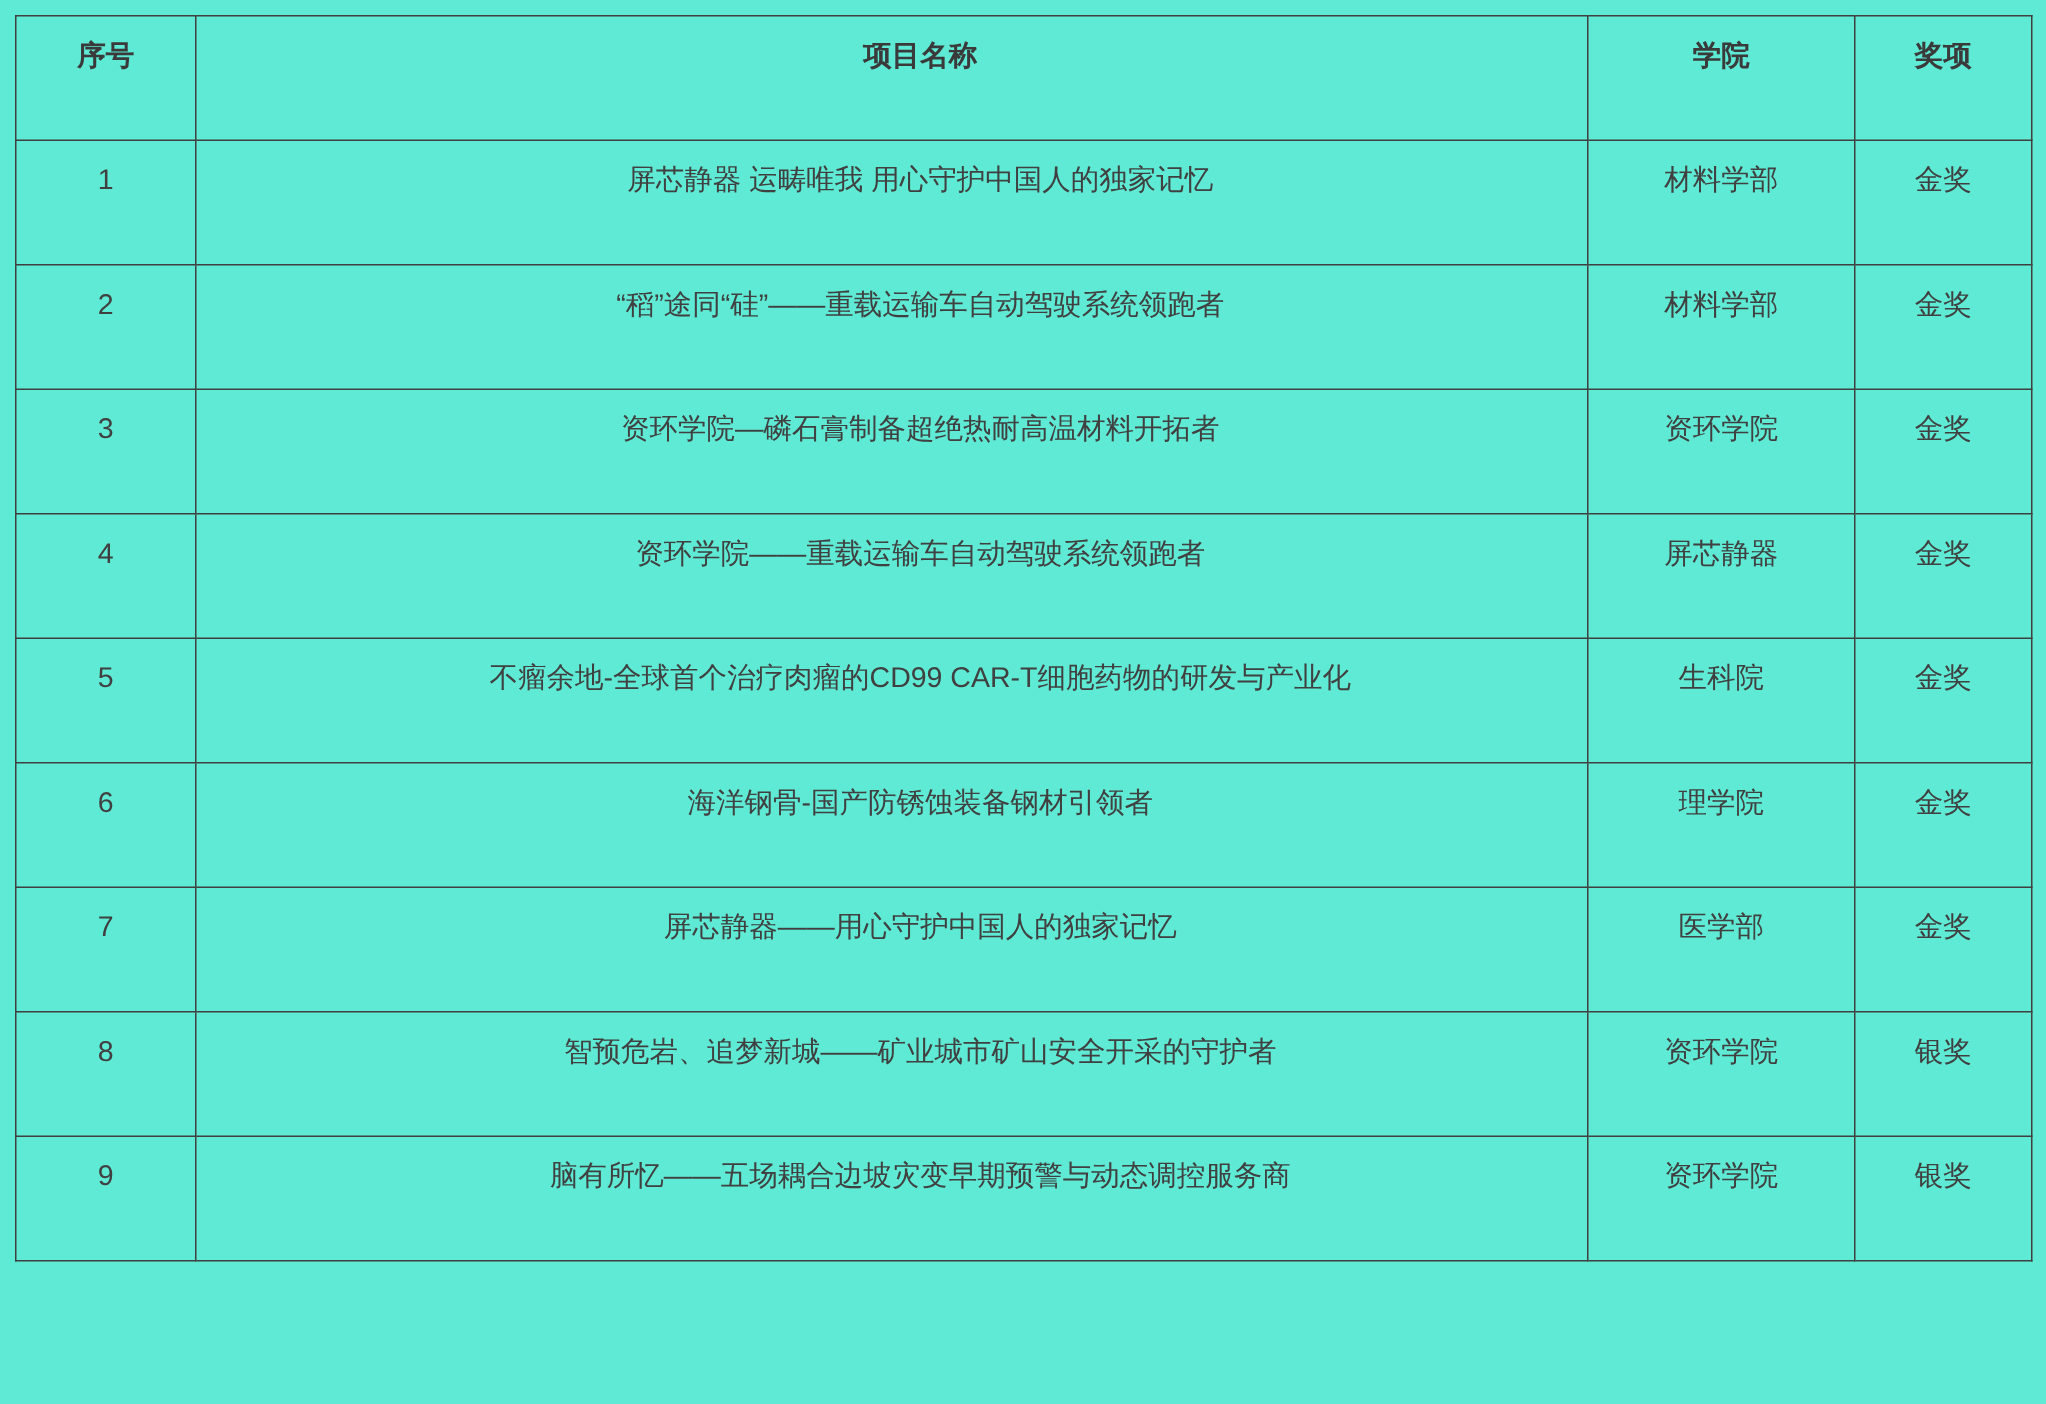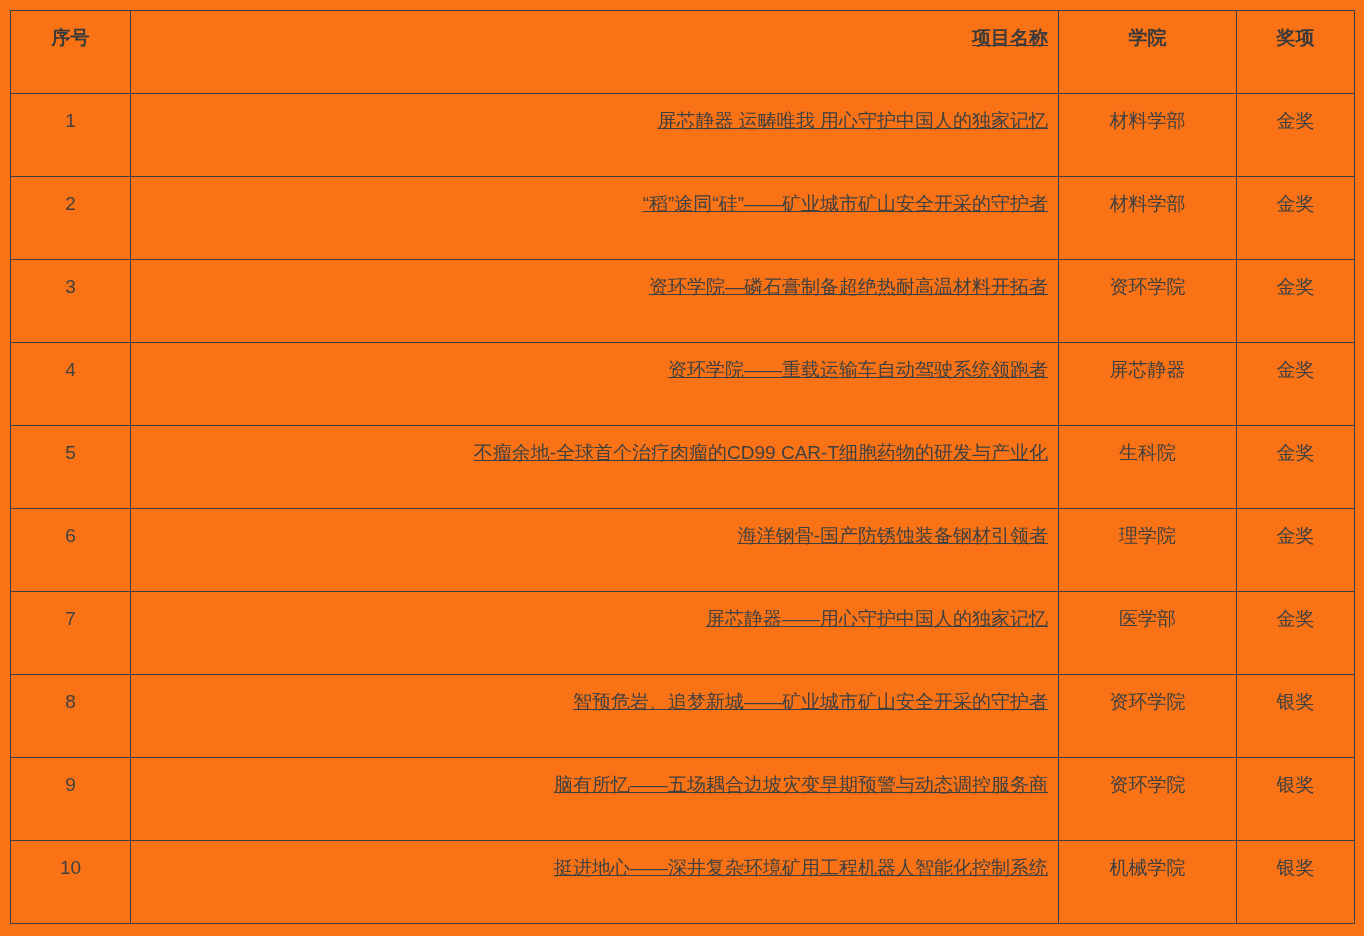--- a/index.html
+++ b/index.html
@@ -6,21 +6,21 @@
     margin: 0;
     padding: 0;
     background: #ffffff;
     font-family: "Liberation Sans", "DejaVu Sans", sans-serif;
   }
   .page {
     width: 1364px;
     height: 936px;
     box-sizing: border-box;
     padding: 10px;
-    background: #f97316;
+    background: #5eead4;
   }
   table.award-table {
     border-collapse: collapse;
     table-layout: fixed;
     width: 1344px;
     color: #404040;
   }
   table.award-table col.c-no      { width: 120px; }
   table.award-table col.c-project { width: 928px; }
   table.award-table col.c-college { width: 178px; }
@@ -39,24 +39,23 @@
   }
   table.award-table th {
     font-weight: bold;
     color: #3a3a3a;
   }
   .cell-no, .cell-college, .cell-award,
   .th-no, .th-college, .th-award {
     text-align: center;
   }
   .cell-project, .th-project {
-    text-align: right;
+    text-align: center;
     padding-left: 48px;
     padding-right: 10px;
-    text-decoration: underline;
   }
 </style>
 </head>
 <body>
 
 <div class="page">
   <table class="award-table">
     <colgroup>
       <col class="c-no">
         <col class="c-project">
@@ -73,21 +72,21 @@
     </thead>
     <tbody id="table-body">
         <tr>
           <td class="cell-no">1</td>
           <td class="cell-project">屏芯静器 运畴唯我 用心守护中国人的独家记忆</td>
           <td class="cell-college">材料学部</td>
           <td class="cell-award">金奖</td>
         </tr>
         <tr>
           <td class="cell-no">2</td>
-          <td class="cell-project">“稻”途同“硅”——矿业城市矿山安全开采的守护者</td>
+          <td class="cell-project">“稻”途同“硅”——重载运输车自动驾驶系统领跑者</td>
           <td class="cell-college">材料学部</td>
           <td class="cell-award">金奖</td>
         </tr>
         <tr>
           <td class="cell-no">3</td>
           <td class="cell-project">资环学院—磷石膏制备超绝热耐高温材料开拓者</td>
           <td class="cell-college">资环学院</td>
           <td class="cell-award">金奖</td>
         </tr>
         <tr>
@@ -119,21 +118,15 @@
           <td class="cell-project">智预危岩、追梦新城——矿业城市矿山安全开采的守护者</td>
           <td class="cell-college">资环学院</td>
           <td class="cell-award">银奖</td>
         </tr>
         <tr>
           <td class="cell-no">9</td>
           <td class="cell-project">脑有所忆——五场耦合边坡灾变早期预警与动态调控服务商</td>
           <td class="cell-college">资环学院</td>
           <td class="cell-award">银奖</td>
         </tr>
-        <tr>
-          <td class="cell-no">10</td>
-          <td class="cell-project">挺进地心——深井复杂环境矿用工程机器人智能化控制系统</td>
-          <td class="cell-college">机械学院</td>
-          <td class="cell-award">银奖</td>
-        </tr>
       </tbody>
   </table>
 </div>
 
 </body></html>

